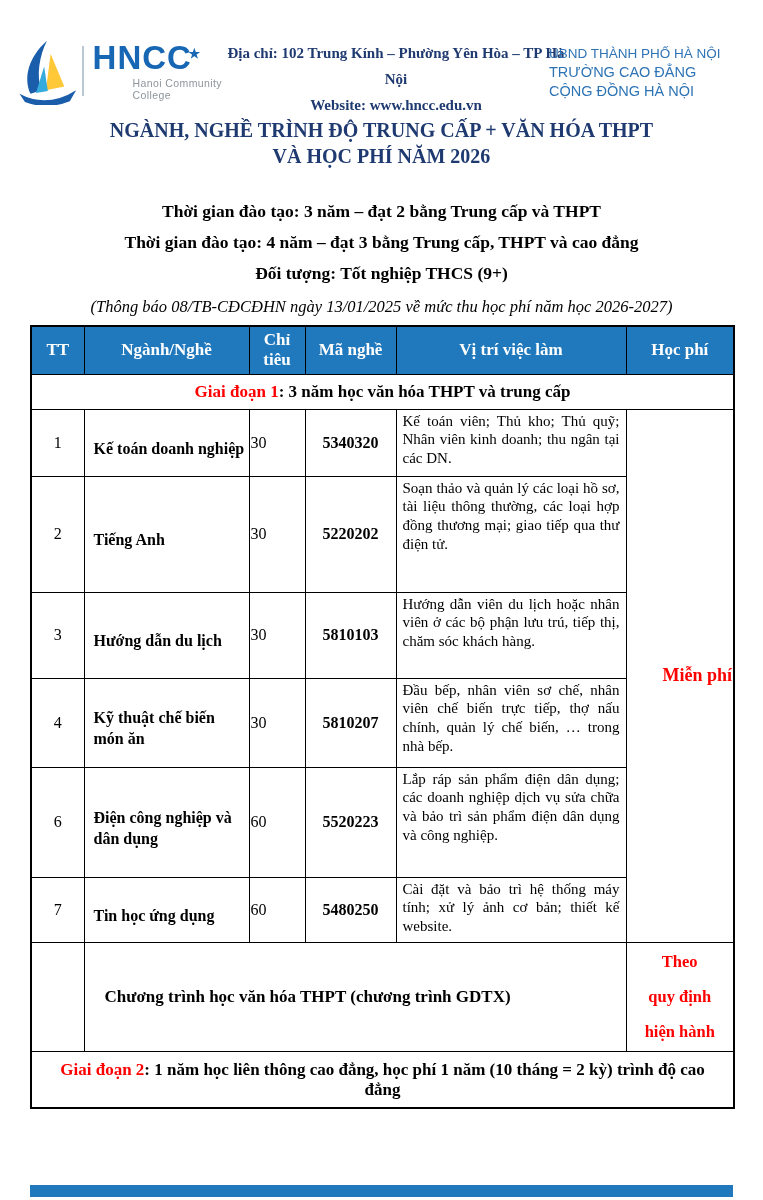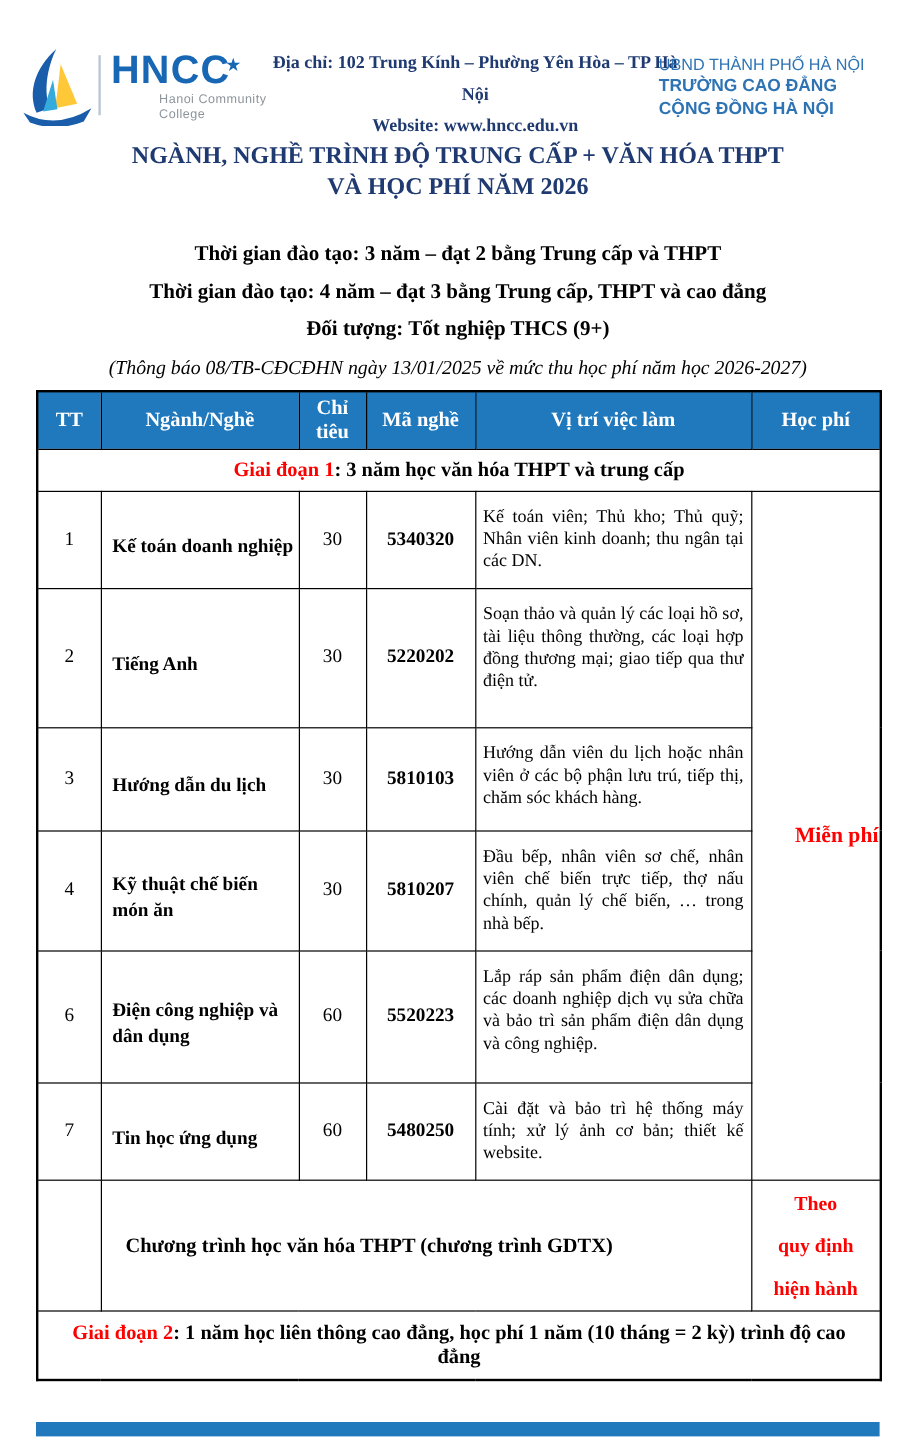--- a/index.html
+++ b/index.html
@@ -11,39 +11,39 @@
   .logo-mark{width:64px;height:68px;flex:0 0 auto;}
   .logo-divider{width:2px;height:50px;background:#b9c7d6;margin:0 9px 0 4px;}
   .logo-text-wrap{display:flex;flex-direction:column;}
   .logo-acronym{font-family:"Liberation Sans",sans-serif;font-weight:bold;font-size:33px;line-height:33px;color:var(--logo_blue);letter-spacing:1px;position:relative;}
   .logo-star{position:absolute;top:-4px;left:96px;font-size:13px;color:var(--logo_blue);text-shadow:0 0 1px #fff;}
   .logo-sub{font-family:"Liberation Sans",sans-serif;font-size:10.5px;color:#8e959b;letter-spacing:.4px;margin-top:3px;padding-left:40px;}
 
   .contact{position:absolute;left:226px;top:40px;width:340px;text-align:center;color:var(--navy);font-weight:bold;font-size:15px;line-height:26px;}
   .org{position:absolute;right:24px;top:44px;width:190px;font-family:"Liberation Sans",sans-serif;color:var(--org_blue);line-height:19px;}
   .org-l1{font-size:13.5px;}
-  .org-l2,.org-l3{font-size:14.5px;font-weight:bold;}
+  .org-l2,.org-l3{font-size:14.5px;font-weight:normal;}
 
   
   .doc-title{position:absolute;top:117px;left:0;width:763px;text-align:center;color:var(--navy);font-weight:bold;font-size:20px;line-height:26px;}
   .doc-subtitle{position:absolute;top:196px;left:0;width:763px;text-align:center;font-weight:bold;font-size:17.5px;line-height:31px;color:#000;}
   .doc-note{position:absolute;top:297px;left:0;width:763px;text-align:center;font-style:italic;font-size:16.5px;color:#000;}
 
   
   .fee-table{position:absolute;left:30px;top:325px;width:703px;border-collapse:collapse;table-layout:fixed;}
   .fee-table td,.fee-table th{border:1.6px solid #000;vertical-align:middle;overflow:hidden;}
   .fee-table{border:2px solid #000;}
   thead th{background:var(--header_blue);color:#fff;font-weight:bold;font-size:17px;line-height:20px;padding:3px 1px;text-align:center;}
   .section-cell{text-align:center;font-weight:bold;font-size:17px;padding:4px 10px;}
   .red{color:var(--red);}
   td.tt{text-align:center;font-size:16px;}
   td.nganh{font-weight:bold;font-size:16px;padding:16px 4px 3px 9px;line-height:1.3;}
-  td.chitieu{text-align:center;font-size:16px;}
+  td.chitieu{font-size:16px;}
   td.manghe{text-align:center;font-weight:bold;font-size:16px;}
-  td.vitri{font-size:15px;text-align:justify;padding:12px 6px;line-height:1.25;vertical-align:top;}
+  td.vitri{font-size:15px;text-align:justify;padding:2px 6px;line-height:1.25;vertical-align:top;}
   td.hocphi{text-align:right;color:var(--red);font-weight:bold;font-size:18px;}
   td.gdtx-label{font-weight:bold;font-size:17px;padding-left:20px;}
   td.gdtx-fee{color:var(--red);font-weight:bold;font-size:16.5px;text-align:center;white-space:pre-line;line-height:2.15;}
 
   .bottom-bar{position:absolute;left:30px;top:1185px;width:703px;height:12px;background:var(--header_blue);}
 </style>
 </head>
 <body>
 
 <div class="page">

